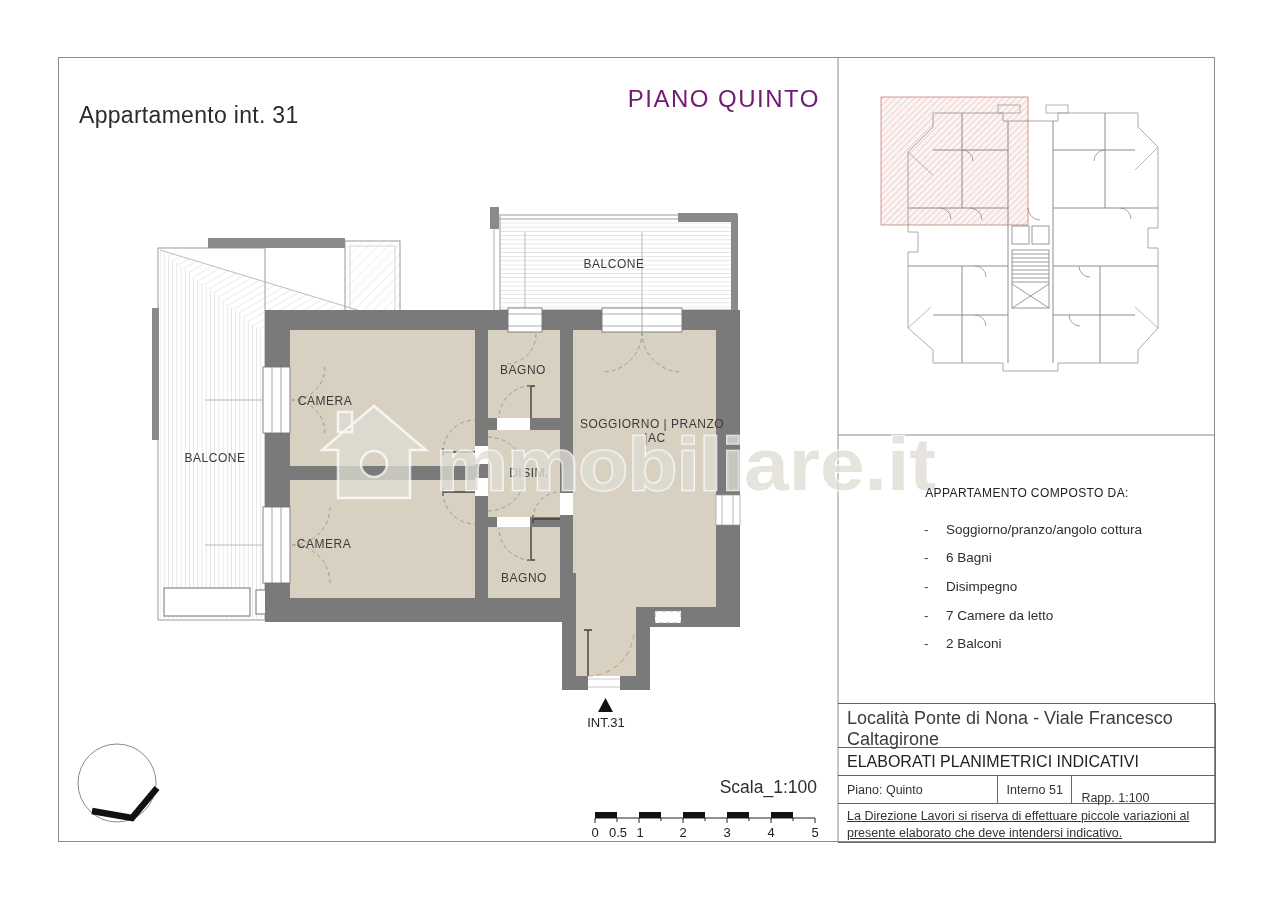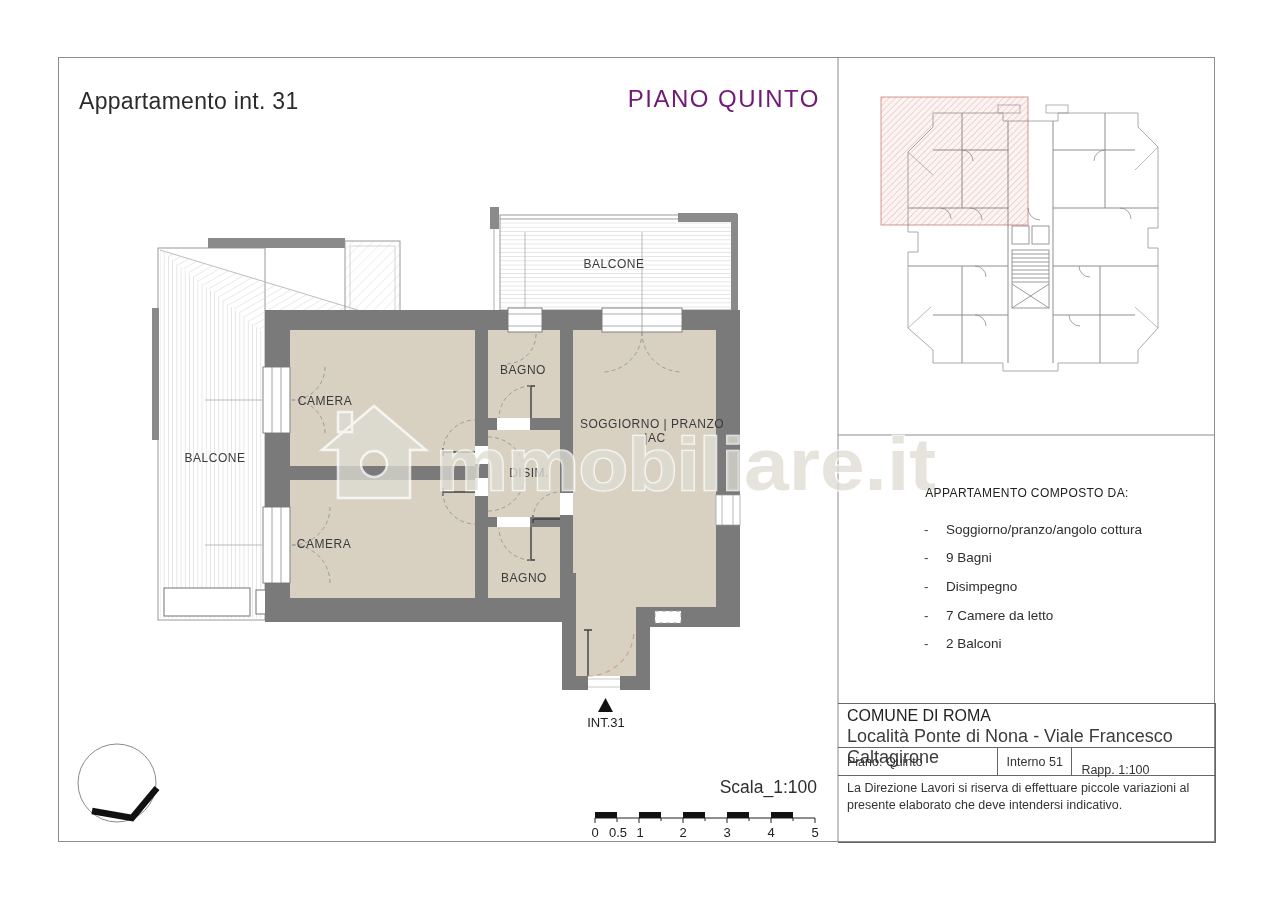--- a/index.html
+++ b/index.html
@@ -1,20 +1,20 @@
 <!DOCTYPE html>
 <html><head>
 <meta charset="utf-8">
 <style>
   html,body{margin:0;padding:0;background:#ffffff;}
   body{width:1273px;height:900px;position:relative;overflow:hidden;
        font-family:"Liberation Sans", sans-serif;color:#2e2e2e;}
   .sheet-border{position:absolute;left:58px;top:57px;width:1157px;height:785px;
        border:1px solid #8c8c8c;box-sizing:border-box;}
-  .page-title{position:absolute;left:79px;top:88px;font-size:23px;letter-spacing:.3px;color:#2b2b2b;}
+  .page-title{position:absolute;left:79px;top:102px;font-size:23px;letter-spacing:.3px;color:#2b2b2b;}
   .floor-title{position:absolute;left:560px;top:85px;width:260px;text-align:right;
        font-size:24px;letter-spacing:1.5px;color:#701a75;}
   svg{position:absolute;left:58px;top:57px;z-index:1;}
   .overlay{z-index:2;}
   .sb-heading{position:absolute;left:848px;top:486px;width:358px;text-align:center;
        font-size:12px;letter-spacing:.4px;color:#222;z-index:2;}
   .sb-list{position:absolute;left:924px;top:515px;margin:0;padding:0;list-style:none;z-index:2;}
   .sb-list li{display:flex;height:28.6px;align-items:center;font-size:13.5px;color:#2e2e2e;}
   .sb-list .dash{width:22px;color:#444;}
   .info-table{position:absolute;left:838px;top:703px;width:378px;height:140px;
@@ -24,21 +24,21 @@
   .r1{height:44px;padding:3px 8px 0 9px;}
   .r1 .big{font-size:16px;color:#222;}
   .r1 .small{font-size:18px;color:#3c3c3c;margin-top:1px;}
   .r2{height:28px;display:flex;align-items:center;padding-left:9px;font-size:16px;color:#222;}
   .r3{height:28px;display:flex;}
   .r3 .cell{display:flex;align-items:center;box-sizing:border-box;
        border-right:1px solid #666;padding-left:9px;font-size:12.5px;color:#333;}
   .r3 .c1{width:160px;}
   .r3 .c2{width:75px;}
   .r3 .c3{width:143px;border-right:none;margin-top:16px;}
-  .r4{height:38px;padding:4px 10px 0 9px;font-size:12.5px;line-height:1.32;color:#333;}
+  .r4{height:38px;padding:4px 10px 0 9px;font-size:12.5px;line-height:1.32;color:#333;text-decoration:underline;}
   text{font-family:"Liberation Sans", sans-serif;}
   .room-label{font-size:12px;letter-spacing:.5px;fill:#3b3b3b;}
   .tick-label{font-size:13px;fill:#222;}
 </style>
 </head>
 <body>
 
 <div class="sheet-border"></div>
 
 <svg width="1158" height="786" viewBox="58 57 1158 786">
@@ -302,40 +302,42 @@
 
 <div class="sb-heading">APPARTAMENTO COMPOSTO DA:</div>
 
 <ul class="sb-list">
   <li>
     <span class="dash">-</span>
     <span>Soggiorno/pranzo/angolo cottura</span>
   </li>
   <li>
     <span class="dash">-</span>
-    <span>9 Bagni</span>
+    <span>6 Bagni</span>
   </li>
   <li>
     <span class="dash">-</span>
     <span>Disimpegno</span>
   </li>
   <li>
     <span class="dash">-</span>
     <span>7 Camere da letto</span>
   </li>
   <li>
     <span class="dash">-</span>
     <span>2 Balconi</span>
   </li>
 </ul>
 
 <div class="info-table">
   <div class="it-row r1">
-    <div class="big">COMUNE DI ROMA</div>
     <div class="small">Località Ponte di Nona - Viale Francesco Caltagirone</div>
+  </div>
+  <div class="it-row r2">
+    <span>ELABORATI PLANIMETRICI INDICATIVI</span>
   </div>
   <div class="it-row r3">
     <div class="cell c1">Piano: Quinto</div>
     <div class="cell c2">Interno 51</div>
     <div class="cell c3">Rapp. 1:100</div>
   </div>
   <div class="it-row r4">
     <span>La Direzione Lavori si riserva di effettuare piccole variazioni al presente elaborato che deve intendersi indicativo.</span>
   </div>
 </div>

